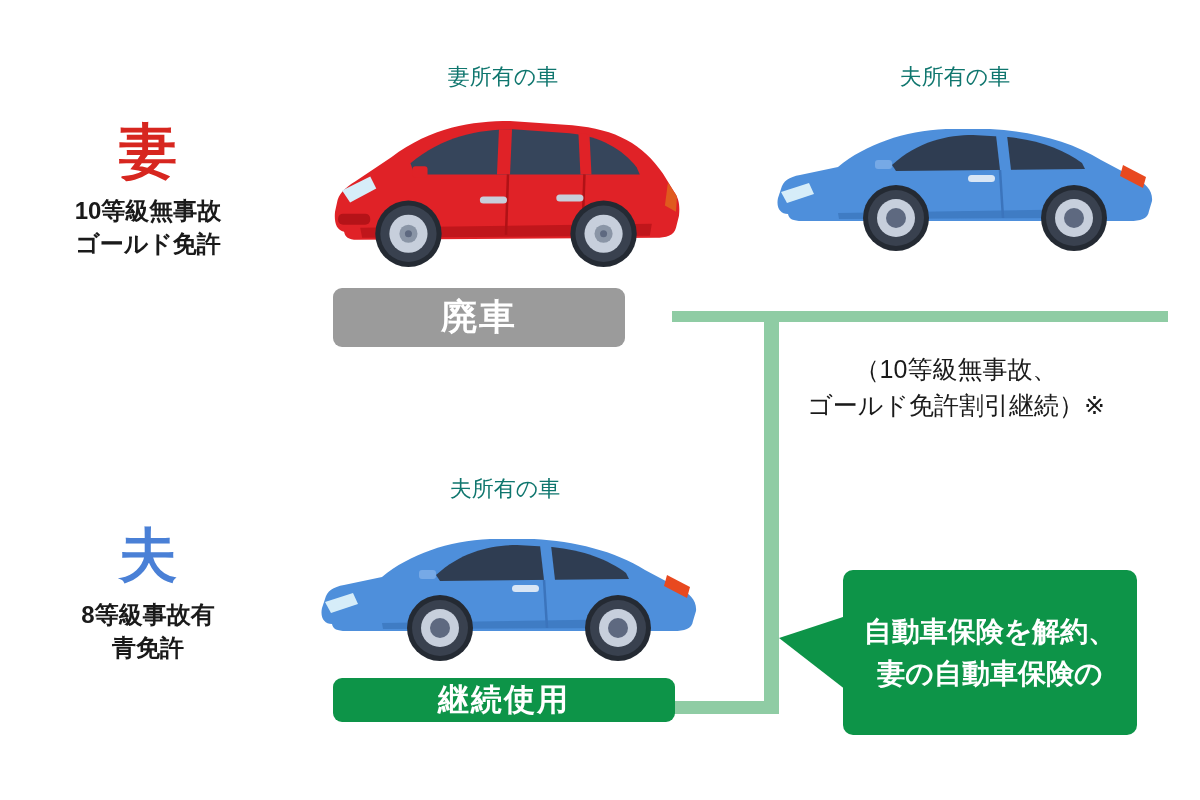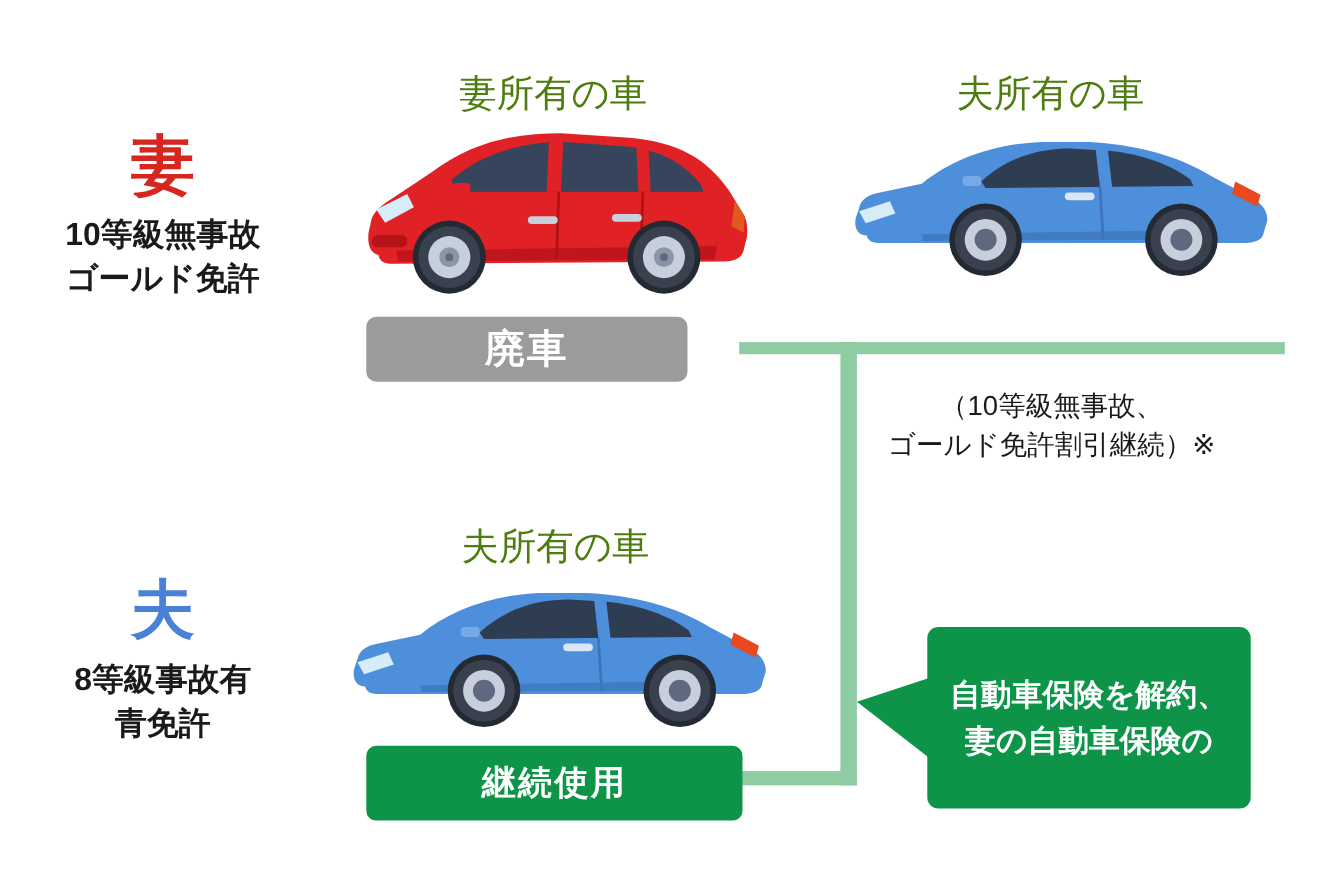--- a/index.html
+++ b/index.html
@@ -5,32 +5,32 @@
   html,body{margin:0;padding:0;background:#fff;}
   .canvas{
     position:relative;width:1200px;height:800px;background:#fff;overflow:hidden;
     font-family:"Liberation Sans","DejaVu Sans",sans-serif;color:#1a1a1a;
   }
   
   .person-block{position:absolute;width:236px;text-align:center;}
   .person-name{font-size:58px;font-weight:800;line-height:1.2;}
   .person-name.wife{color:var(--wife-accent,#d7261f);}
   .person-name.husband{color:var(--husband-accent,#4a80d6);}
-  .person-grade{font-size:29px;font-weight:700;line-height:1.38;margin-top:8px;color:#1a1a1a;}
+  .person-grade{font-size:24px;font-weight:700;line-height:1.38;margin-top:8px;color:#1a1a1a;}
   
-  .car-label{position:absolute;width:300px;text-align:center;font-size:34px;font-weight:500;color:#4d7c0f;}
+  .car-label{position:absolute;width:300px;text-align:center;font-size:22px;font-weight:500;color:#0f766e;}
   
   .car-svg{position:absolute;display:block;}
   
   .action-btn{
     position:absolute;border-radius:9px;color:#fff;font-weight:800;
     display:flex;align-items:center;justify-content:center;letter-spacing:2px;
   }
   .btn-scrap{left:333px;top:288px;width:292px;height:59px;font-size:36px;background:var(--scrap-gray,#9b9b9b);}
-  .btn-continue{left:333px;top:678px;width:342px;height:68px;font-size:31px;background:var(--action-green,#0d9448);}
+  .btn-continue{left:333px;top:678px;width:342px;height:44px;font-size:31px;background:var(--action-green,#0d9448);}
   
   .flow-line{position:absolute;background:var(--flow-line-green,#8fcca4);}
   .flow-top{left:672px;top:311px;width:496px;height:11px;}
   .flow-vert{left:764px;top:311px;width:15px;height:403px;}
   .flow-bottom{left:674px;top:701px;width:105px;height:13px;}
   
   .annotation{
     position:absolute;left:800px;top:352px;width:312px;text-align:center;
     font-size:25px;line-height:1.42;color:#1a1a1a;
   }

